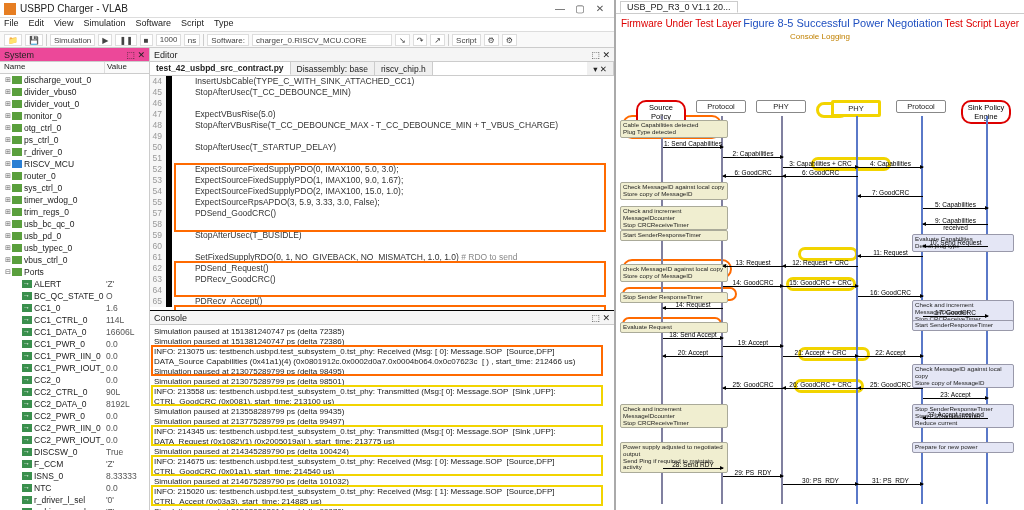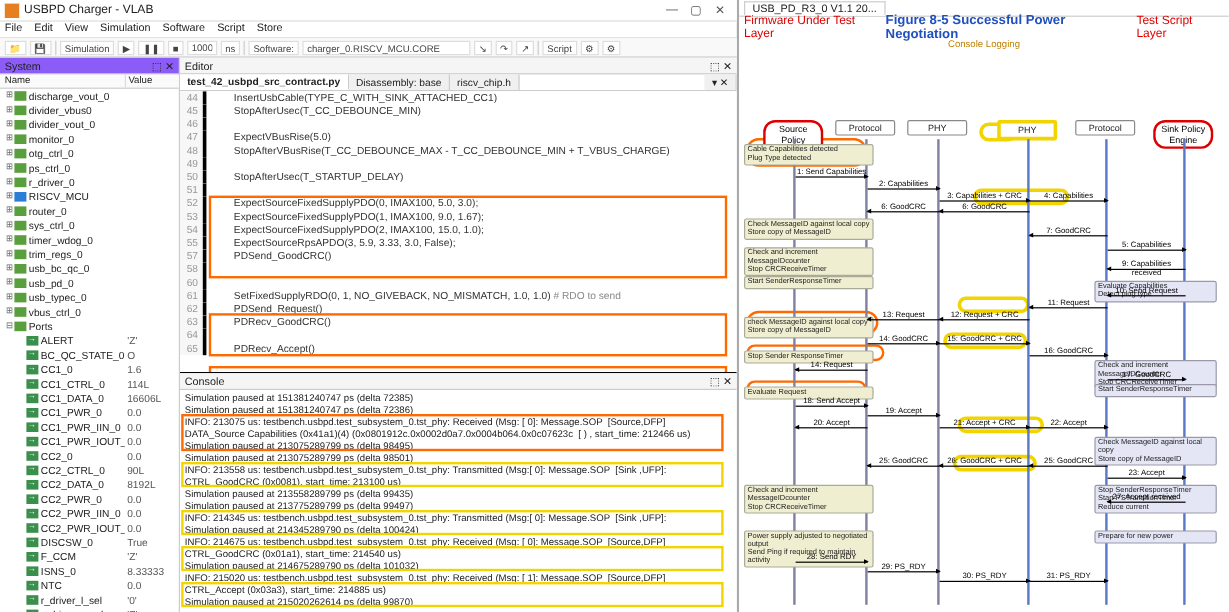--- a/index.html
+++ b/index.html
@@ -11,21 +11,21 @@
   .titlebar .winbtn { width: 20px; text-align: center; font-size: 10px; color: #555; }
   .menubar { height: 14px; display: flex; padding: 0 4px; border-bottom: 1px solid #ddd; }
   .menubar span { margin-right: 10px; font-size: 9px; }
   .toolbar { height: 16px; display: flex; align-items: center; padding: 0 4px; border-bottom: 1px solid #ccc; background: #f9f9f9; gap:3px;}
   .toolbar .tb { font-size: 8px; padding: 0 3px; height:12px; line-height:12px; border:1px solid #ddd; background:#fff; color:#444; white-space:nowrap;}
   .toolbar .sep { width:1px; height:12px; background:#ccc; }
   .toolbar input.tb { width:25px; }
   .workbench { flex: 1; display: flex; overflow:hidden;}
   
   .system { width: 150px; border-right: 1px solid #ccc; display: flex; flex-direction: column; }
-  .system-header { height: 14px; background: #8b5cf6; border-bottom: 1px solid #ccc; font-size: 9px; padding: 0 4px; display:flex; justify-content:space-between; align-items:center;}
+  .system-header { height: 14px; background: #ec4899; border-bottom: 1px solid #ccc; font-size: 9px; padding: 0 4px; display:flex; justify-content:space-between; align-items:center;}
   .system-cols { height: 12px; display: flex; border-bottom: 1px solid #ccc; font-size: 8px; background:#fafafa;}
   .system-cols .c1 { flex: 1; padding-left: 4px; }
   .system-cols .c2 { width: 45px; padding-left: 2px; border-left: 1px solid #ddd; }
   .tree { flex: 1; overflow: hidden; font-size: 8.5px; line-height: 12px; }
   .tree-row { display: flex; align-items:center; padding-left: 4px; }
   .tree-row .exp { width: 8px; display:inline-block; text-align:center; font-size:7px; color:#666;}
   .tree-row .ticon { width: 10px; height: 8px; background: #5a9f3d; display: inline-block; margin-right: 2px; }
   .tree-row .ticon.blue { background:#2a7fd4; }
   .tree-row .ticon.arrow { background:#3a8f4d; position:relative;}
   .tree-row .ticon.arrow:after { content:"→"; position:absolute; left:1px; top:-3px; font-size:7px; color:#fff;}
@@ -33,36 +33,36 @@
   .tree-row .tval { width: 45px; color: #555; padding-left:2px; white-space:nowrap; overflow:hidden;}
   .tree-row.indent { padding-left: 14px; }
   
   .editor { flex: 1; display: flex; flex-direction: column; overflow:hidden;}
   .editor-header { height: 14px; background: #f5f5f5; border-bottom: 1px solid #ccc; font-size: 9px; padding: 0 4px; display:flex; justify-content:space-between; align-items:center;}
   .tabs { height: 14px; display: flex; border-bottom: 1px solid #ccc; font-size: 8.5px; }
   .tab { padding: 0 6px; border-right: 1px solid #ccc; background: #f0f0f0; display:flex;align-items:center;}
   .tab.active { background: #fff; border-bottom: 1px solid #fff; font-weight:bold;}
   .code { flex: 1; overflow: hidden; font-family: Consolas, monospace; font-size: 8.5px; line-height: 11px; position:relative; background:#fff;}
   .code-line { display: flex; }
-  .code-line .ln { width: 22px; text-align: right; padding-right: 4px; color: #999; background: #f7f7f7; border-right: 3px solid #000000; }
+  .code-line .ln { width: 22px; text-align: right; padding-right: 4px; color: #999; background: #f7f7f7; border-right: 6px solid #000000; }
   .code-line .txt { flex: 1; padding-left: 4px; white-space: pre; color: #333; }
   .code-line .txt .cm { color: #888; }
   .hl-orange { position: absolute; border: 2px solid #ff6a00; background: transparent; pointer-events:none;}
   .hl-yellow { position: absolute; border: 2px solid #f2d400; background: transparent; pointer-events:none;}
   .console { height: 200px; border-top: 1px solid #000000; display: flex; flex-direction: column; }
   .console-header { height: 14px; background: #f5f5f5; border-bottom: 1px solid #ccc; font-size: 9px; padding: 0 4px; display:flex; justify-content:space-between; align-items:center;}
   .console-body { flex: 1; overflow: hidden; font-family: Consolas, monospace; font-size: 8px; line-height: 10px; padding: 2px 4px; position:relative; background:#fff;}
   .console-body div { white-space: pre; }
   
   .right { position: absolute; left: 616px; top: 0; width: 408px; height: 510px; background:#fff; }
   .right .rtab { height: 14px; display:flex; align-items:center; padding:0 4px; border-bottom:1px solid #ccc; font-size:9px;}
   .right .rtab .t { background:#fff; border:1px solid #ccc; border-bottom:1px solid #fff; padding:0 6px;}
   .right .dheader { display:flex; justify-content:space-around; align-items:center; height:18px; padding:0 4px;}
   .right .dheader .red { color:#d00; font-size:10px;}
-  .right .dheader .blue { color:#2050c0; font-size:11px; font-weight:bold;}
+  .right .dheader .blue { color:#2050c0; font-size:11px; font-weight:normal;}
   .right .subheader {text-align:center; color:#c08000; font-size:8px; height:10px;}
   .lanes { position:relative; height:460px; margin-top:2px; }
   .lane-label { position:absolute; top:0; width:50px; text-align:center; font-size:7.5px; border:1px solid #888; padding:1px 2px; border-radius:2px; background:#fff;}
   .lane-label.oval { border-radius:8px;}
   .lane-label.red { border:2px solid #d00; color:#000; border-radius:10px;}
   .lane-label.yellow { border:3px solid #f2d400; }
   .lane-line { position:absolute; top:16px; bottom:0; width:2px;}
   .lane-line.src { background:#8080a0;}
   .lane-line.snk { background:#5a78c8;}
   .msg { position:absolute; height:8px; font-size:6.5px; color:#000;}
@@ -88,21 +88,21 @@
     <span class="winbtn">✕</span>
   </div>
 
   <div class="menubar">
     <span>File</span>
     <span>Edit</span>
     <span>View</span>
     <span>Simulation</span>
     <span>Software</span>
     <span>Script</span>
-    <span>Store</span>
+    <span>Type</span>
   </div>
 
   <div class="toolbar">
     <span class="tb">📁</span>
     <span class="tb">💾</span>
     <span class="sep"></span>
     <span class="tb">Simulation</span>
     <span class="tb">▶</span>
     <span class="tb">❚❚</span>
     <span class="tb">■</span>
@@ -430,20 +430,24 @@
           </div>
           <div class="code-line">
             <span class="ln">57</span>
             <span class="txt">        PDSend_GoodCRC()</span>
           </div>
           <div class="code-line">
             <span class="ln">58</span>
             <span class="txt"></span>
           </div>
           <div class="code-line">
+            <span class="ln">59</span>
+            <span class="txt">        StopAfterUsec(T_BUSIDLE)</span>
+          </div>
+          <div class="code-line">
             <span class="ln">60</span>
             <span class="txt"></span>
           </div>
           <div class="code-line">
             <span class="ln">61</span>
             <span class="txt">        SetFixedSupplyRDO(0, 1, NO_GIVEBACK, NO_MISMATCH, 1.0, 1.0) <span class="cm"># RDO to send</span></span>
           </div>
           <div class="code-line">
             <span class="ln">62</span>
             <span class="txt">        PDSend_Request()</span>
@@ -478,20 +482,21 @@
             <div>Simulation paused at 151381240747 ps (delta 72386)</div>
             <div>INFO: 213075 us: testbench.usbpd.test_subsystem_0.tst_phy: Received (Msg: [ 0]: Message.SOP  [Source,DFP]</div>
             <div>DATA_Source Capabilities (0x41a1)(4) (0x0801912c.0x0002d0a7.0x0004b064.0x0c07623c  [ ) , start_time: 212466 us)</div>
             <div>Simulation paused at 213075289799 ps (delta 98495)</div>
             <div>Simulation paused at 213075289799 ps (delta 98501)</div>
             <div>INFO: 213558 us: testbench.usbpd.test_subsystem_0.tst_phy: Transmitted (Msg:[ 0]: Message.SOP  [Sink ,UFP]:</div>
             <div>CTRL_GoodCRC (0x0081), start_time: 213100 us)</div>
             <div>Simulation paused at 213558289799 ps (delta 99435)</div>
             <div>Simulation paused at 213775289799 ps (delta 99497)</div>
             <div>INFO: 214345 us: testbench.usbpd.test_subsystem_0.tst_phy: Transmitted (Msg:[ 0]: Message.SOP  [Sink ,UFP]:</div>
+            <div>DATA_Request (0x1082)(1) (0x2005019a)[ ), start_time: 213775 us)</div>
             <div>Simulation paused at 214345289790 ps (delta 100424)</div>
             <div>INFO: 214675 us: testbench.usbpd.test_subsystem_0.tst_phy: Received (Msg: [ 0]: Message.SOP  [Source,DFP]</div>
             <div>CTRL_GoodCRC (0x01a1), start_time: 214540 us)</div>
             <div>Simulation paused at 214675289790 ps (delta 101032)</div>
             <div>INFO: 215020 us: testbench.usbpd.test_subsystem_0.tst_phy: Received (Msg: [ 1]: Message.SOP  [Source,DFP]</div>
             <div>CTRL_Accept (0x03a3), start_time: 214885 us)</div>
             <div>Simulation paused at 215020262614 ps (delta 99870)</div>
           </div>
       </div>
     </div>

